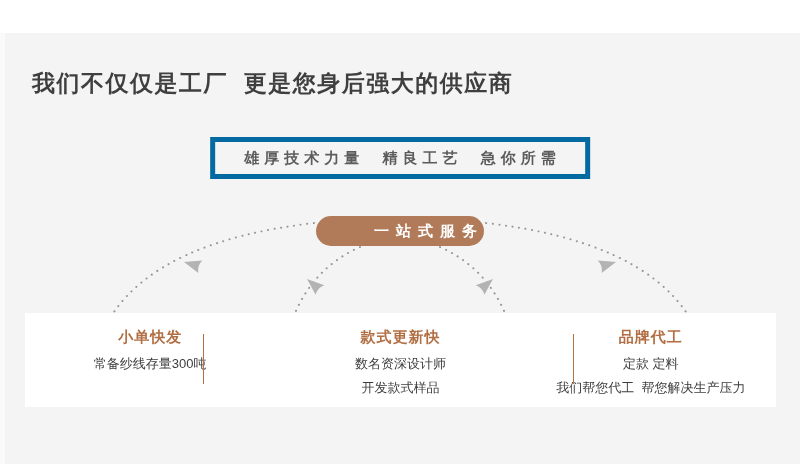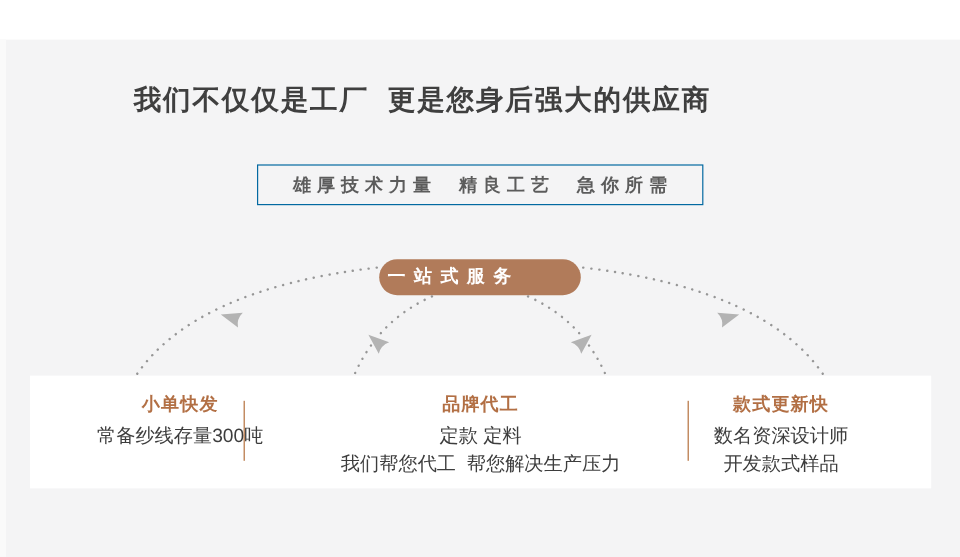--- a/index.html
+++ b/index.html
@@ -11,54 +11,55 @@
   .top-band{
     position:absolute;left:0;top:0;width:800px;height:33px;
     background:#ffffff;
   }
   .left-strip{
     position:absolute;left:0;top:33px;width:5px;height:431px;
     background:#fafafa;
   }
   .title{
     position:absolute;left:0;top:68px;width:704px;margin:0;
-    text-align:center;font-size:23px;font-weight:bold;color:#3f3f3f;
-    letter-spacing:1.5px;white-space:pre;
+    font-size:23px;font-weight:bold;color:#3f3f3f;
+    letter-spacing:1.5px;white-space:pre;padding-left:32px;
   }
   .slogan{
     position:absolute;top:137px;left:50%;transform:translateX(-50%);
-    border:1px solid #0369a1;background:transparent;
+    border:5px solid #0369a1;background:transparent;
     padding:7px 24px 6px 29px;
     font-size:15px;font-weight:bold;color:#5c5c5c;
     letter-spacing:5px;white-space:pre;
   }
   .service-btn{
     position:absolute;top:216px;left:50%;transform:translateX(-50%);
     width:168px;height:30px;border-radius:16px;
     background:#b17b5a;color:#ffffff;
     font-size:15px;font-weight:bold;letter-spacing:7px;text-indent:7px;
-    line-height:30px;text-align:left;cursor:pointer;border:none;
+    line-height:30px;text-align:right;cursor:pointer;border:none;
   }
   .connectors{
     position:absolute;left:0;top:205px;width:800px;height:120px;
     pointer-events:none;
   }
   .panel{
     position:absolute;left:25px;top:313px;width:751px;height:94px;
     background:#ffffff;display:flex;align-items:stretch;
   }
   .col{
     flex:1 1 0;text-align:center;padding-top:16px;box-sizing:border-box;
   }
   .col-title{
     font-size:15px;font-weight:bold;color:#b26f44;letter-spacing:1px;
     line-height:17px;
+    font-family:Liberation Serif, serif;
   }
   .col-line{
-    font-size:16px;color:#3d3d3d;margin-top:11px;line-height:13px;
+    font-size:13px;color:#3d3d3d;margin-top:11px;line-height:13px;
     white-space:pre;
   }
   .divider{
     position:absolute;top:21px;width:1px;height:50px;background:#b5713e;
   }
   .divider-1{left:178px;}
   .divider-2{left:548px;}
 </style>
 </head>
 <body>
@@ -86,24 +87,24 @@
     <path transform="translate(616,57) scale(-1,1) rotate(18)" d="M0,0 L17,-7 Q13.5,-0.5 17,6 Z"></path>
   </g>
 </svg>
 
 <div class="panel">
   <div class="col">
     <div class="col-title">小单快发</div>
     <div class="col-line">常备纱线存量300吨</div>
   </div>
   <div class="col">
+    <div class="col-title">款式更新快</div>
+    <div class="col-line">数名资深设计师</div>
+    <div class="col-line">开发款式样品</div>
+  </div>
+  <div class="col">
     <div class="col-title">品牌代工</div>
     <div class="col-line">定款 定料</div>
     <div class="col-line">我们帮您代工  帮您解决生产压力</div>
-  </div>
-  <div class="col">
-    <div class="col-title">款式更新快</div>
-    <div class="col-line">数名资深设计师</div>
-    <div class="col-line">开发款式样品</div>
   </div>
   <div class="divider divider-1"></div>
   <div class="divider divider-2"></div>
 </div>
 
 </body></html>

